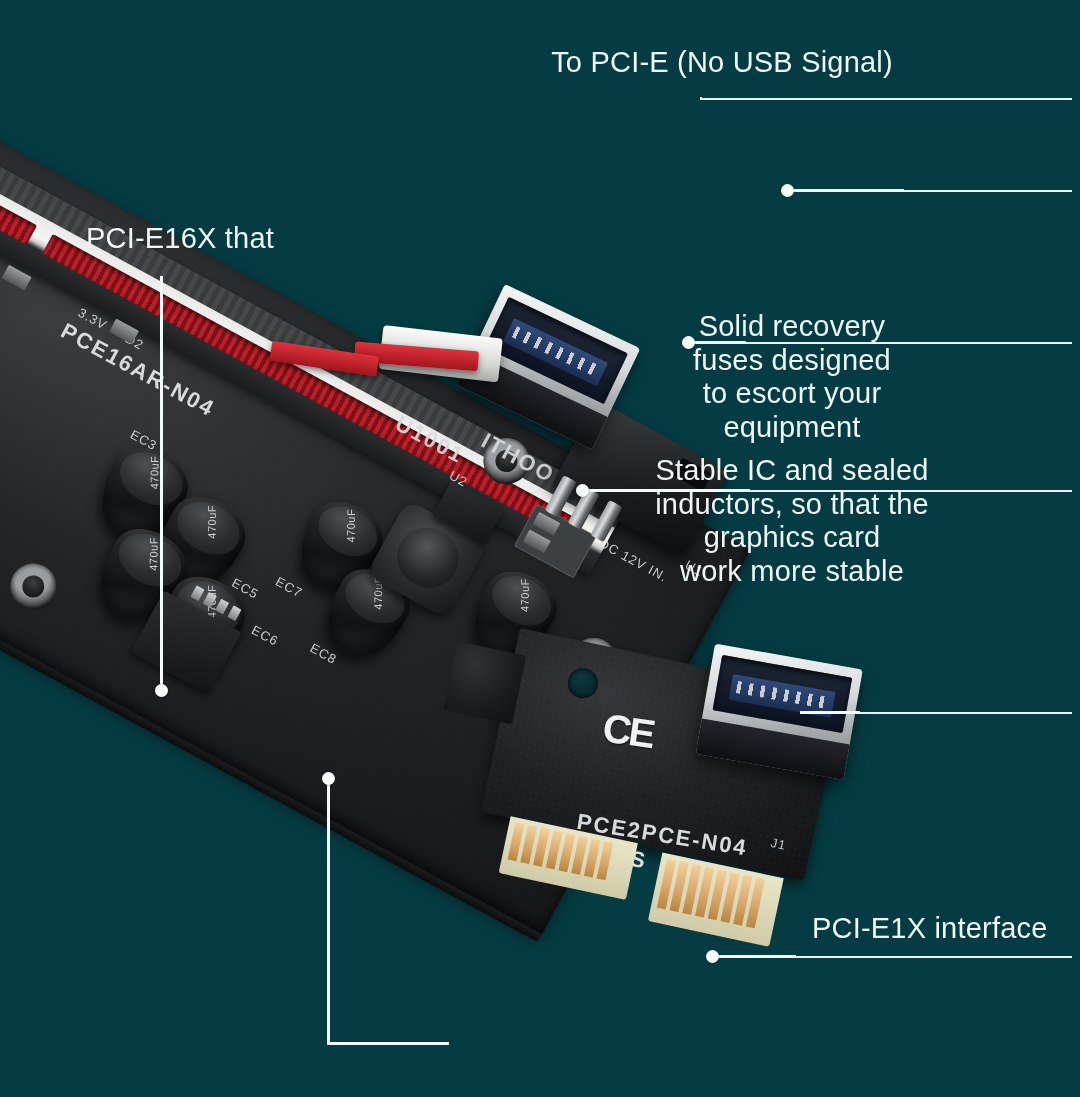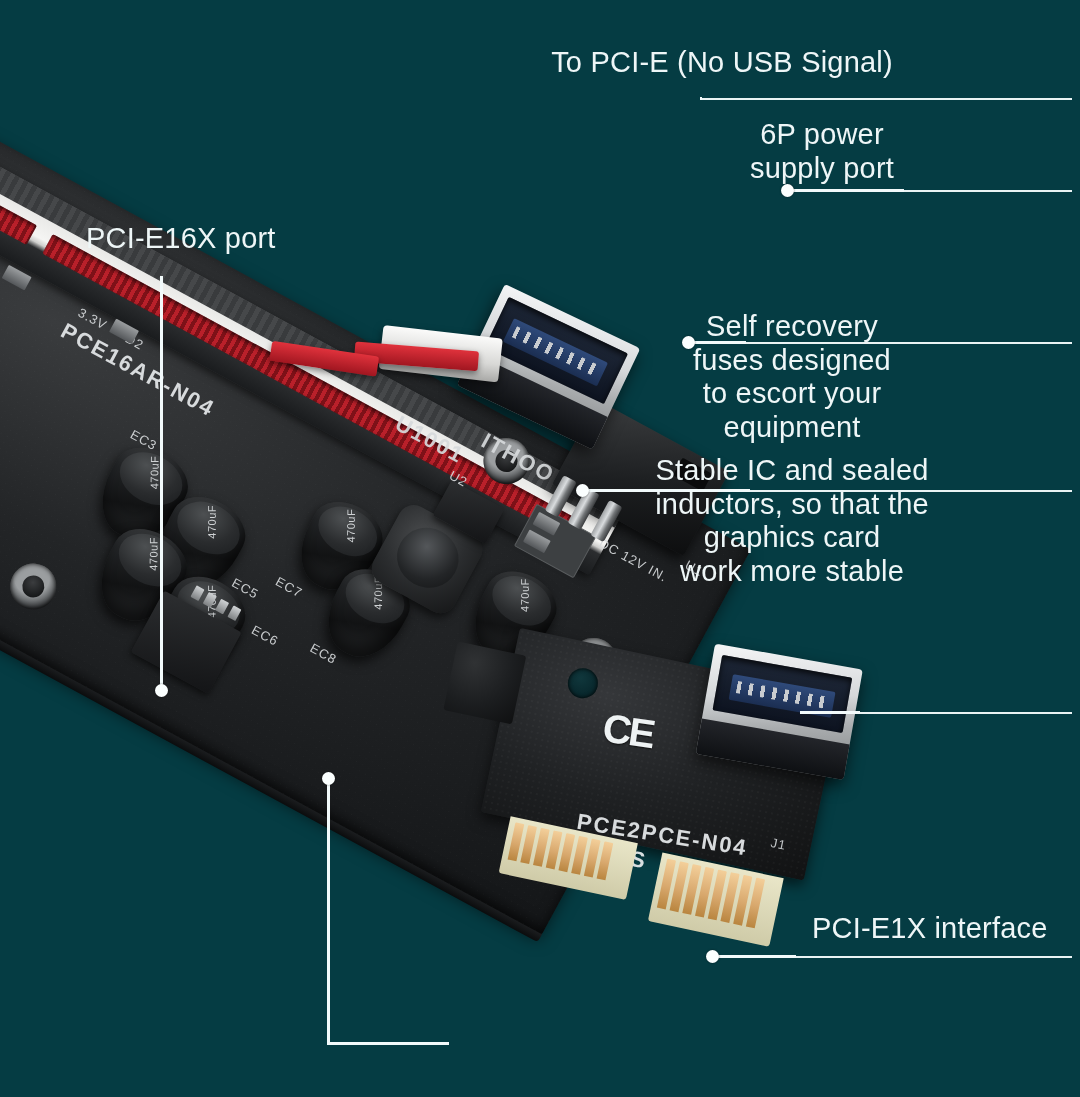--- a/index.html
+++ b/index.html
@@ -237,31 +237,29 @@
       <span class="finger" style="height:50px"></span>
       <span class="finger" style="height:50px"></span>
       <span class="finger" style="height:50px"></span>
     </div>
   </div>
 
   <div class="anno r" style="right:8px;top:46px;width:700px;">To PCI-E (No USB Signal)</div>
   <div class="rule" style="left:700px;top:98px;width:372px;"></div>
   <div class="lead h" style="left:700px;top:97px;width:2px;"></div>
 
-  <div class="anno r" style="right:8px;top:118px;width:500px;">6P power
-supply port</div>
   <div class="rule" style="left:800px;top:190px;width:272px;"></div>
   <div class="lead h" style="left:786px;top:189px;width:118px;"></div>
   <div class="dot" style="left:781px;top:184px;"></div>
 
-  <div class="anno l" style="left:86px;top:222px;width:320px;">PCI-E16X port</div>
+  <div class="anno l" style="left:86px;top:222px;width:320px;">PCI-E16X that</div>
   <div class="lead v" style="left:160px;top:276px;height:416px;"></div>
   <div class="dot" style="left:155px;top:684px;"></div>
 
-  <div class="anno r" style="right:8px;top:310px;width:560px;">Self recovery
+  <div class="anno r" style="right:8px;top:310px;width:560px;">Solid recovery
 fuses designed
 to escort your
 equipment</div>
   <div class="rule" style="left:740px;top:342px;width:332px;"></div>
   <div class="lead h" style="left:688px;top:341px;width:58px;"></div>
   <div class="dot" style="left:682px;top:336px;"></div>
 
   <div class="anno r" style="right:8px;top:454px;width:560px;">Stable IC and sealed
 inductors, so that the
 graphics card

